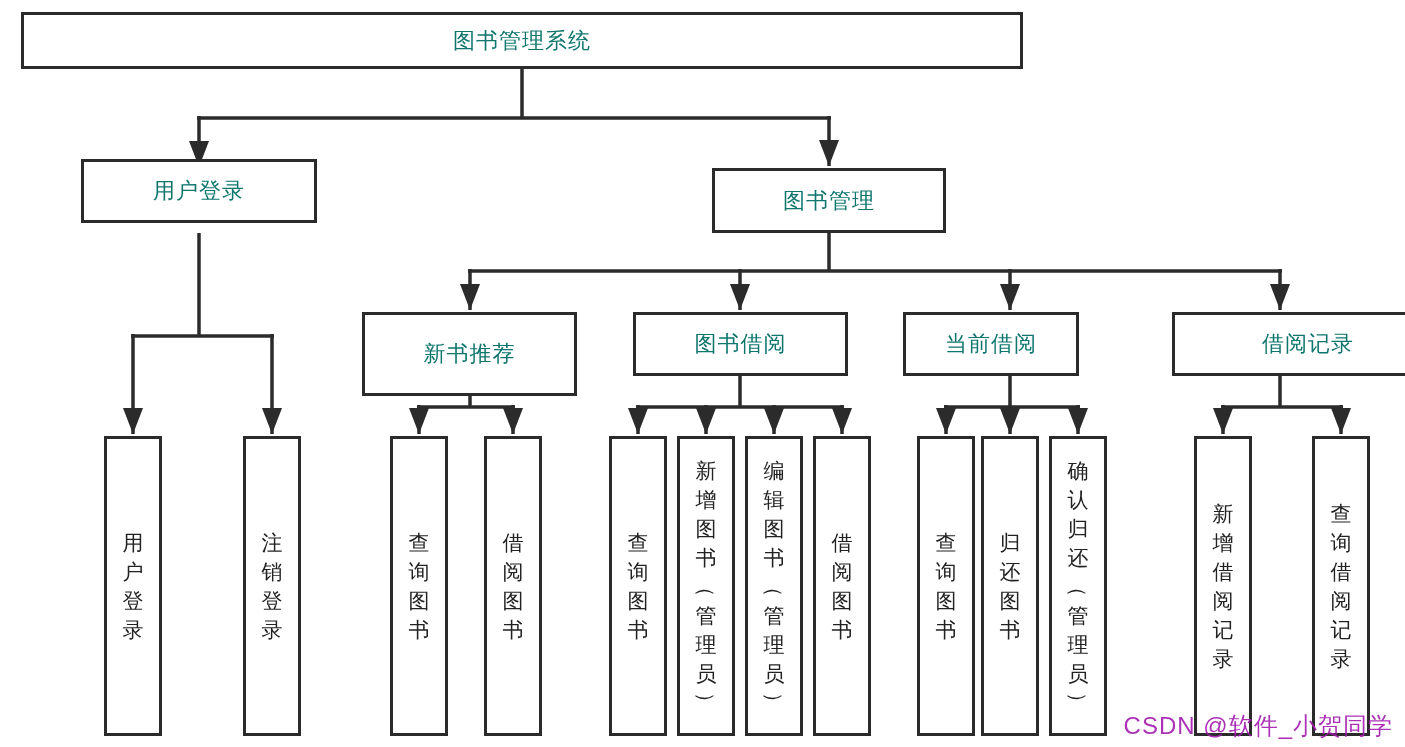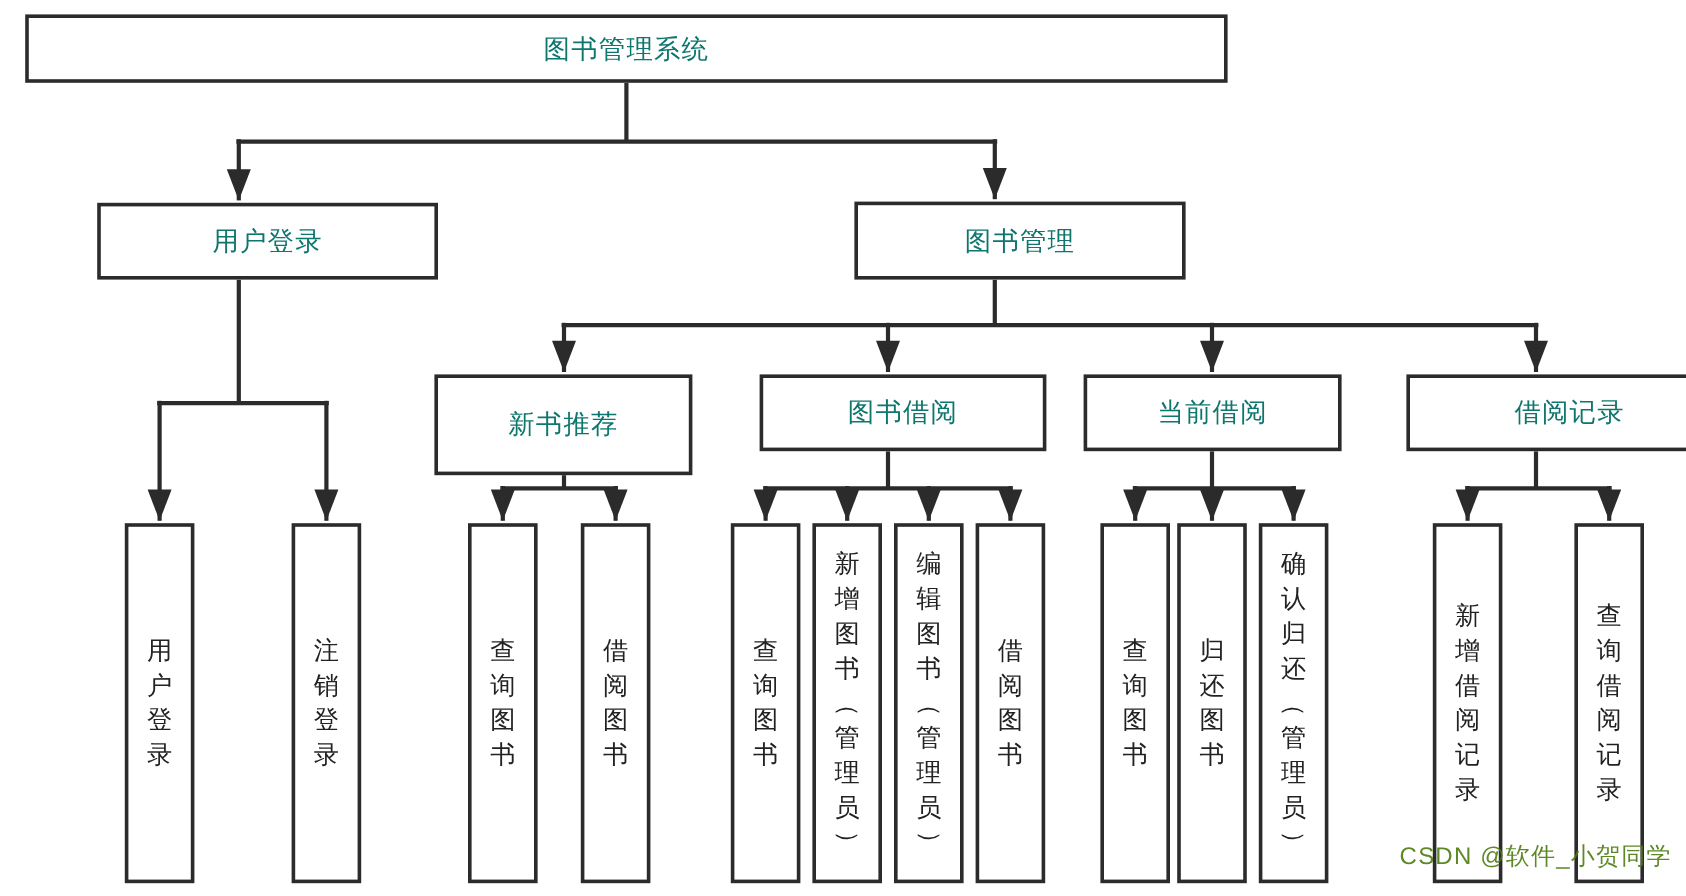--- a/index.html
+++ b/index.html
@@ -33,44 +33,44 @@
     z-index:2;
   }
   .leaf .vchar{
     display:block;
     font-size:21px;line-height:29px;
     color:#222222;text-align:center;
   }
   .leaf .vrot{transform:rotate(90deg);}
   
   #n-root{left:21px;top:12px;width:1002px;height:57px;}
-  #n-user-login{left:81px;top:169px;width:284px;height:64px;}
-  #n-book-mgmt{left:712px;top:168px;width:276px;height:65px;}
+  #n-user-login{left:81px;top:159px;width:236px;height:64px;}
+  #n-book-mgmt{left:712px;top:168px;width:234px;height:65px;}
   #n-new-book{left:362px;top:312px;width:215px;height:84px;}
-  #n-book-borrow{left:633px;top:312px;width:239px;height:64px;}
-  #n-cur-borrow{left:903px;top:312px;width:215px;height:64px;}
+  #n-book-borrow{left:633px;top:312px;width:215px;height:64px;}
+  #n-cur-borrow{left:903px;top:312px;width:176px;height:64px;}
   #n-borrow-rec{left:1172px;top:312px;width:260px;height:64px;padding-left:12px;}
   #l-user-login{left:104px;top:436px;}
   #l-logout{left:243px;top:436px;}
   #l-nb-query{left:390px;top:436px;}
   #l-nb-borrow{left:484px;top:436px;}
   #l-bb-query{left:609px;top:436px;}
   #l-bb-add{left:677px;top:436px;}
   #l-bb-edit{left:745px;top:436px;}
   #l-bb-borrow{left:813px;top:436px;}
   #l-cb-query{left:917px;top:436px;}
   #l-cb-return{left:981px;top:436px;}
   #l-cb-confirm{left:1049px;top:436px;}
   #l-br-add{left:1194px;top:436px;}
   #l-br-query{left:1312px;top:436px;}
   .watermark{
     position:absolute;
-    right:12px;bottom:20px;
-    font-size:20px;
-    color:#4d7c0f;
+    right:12px;bottom:5px;
+    font-size:24px;
+    color:#a21caf;
     opacity:0.9;
     letter-spacing:1px;
     z-index:3;
     pointer-events:none;
     white-space:nowrap;
   }
 </style>
 </head>
 <body>
 

